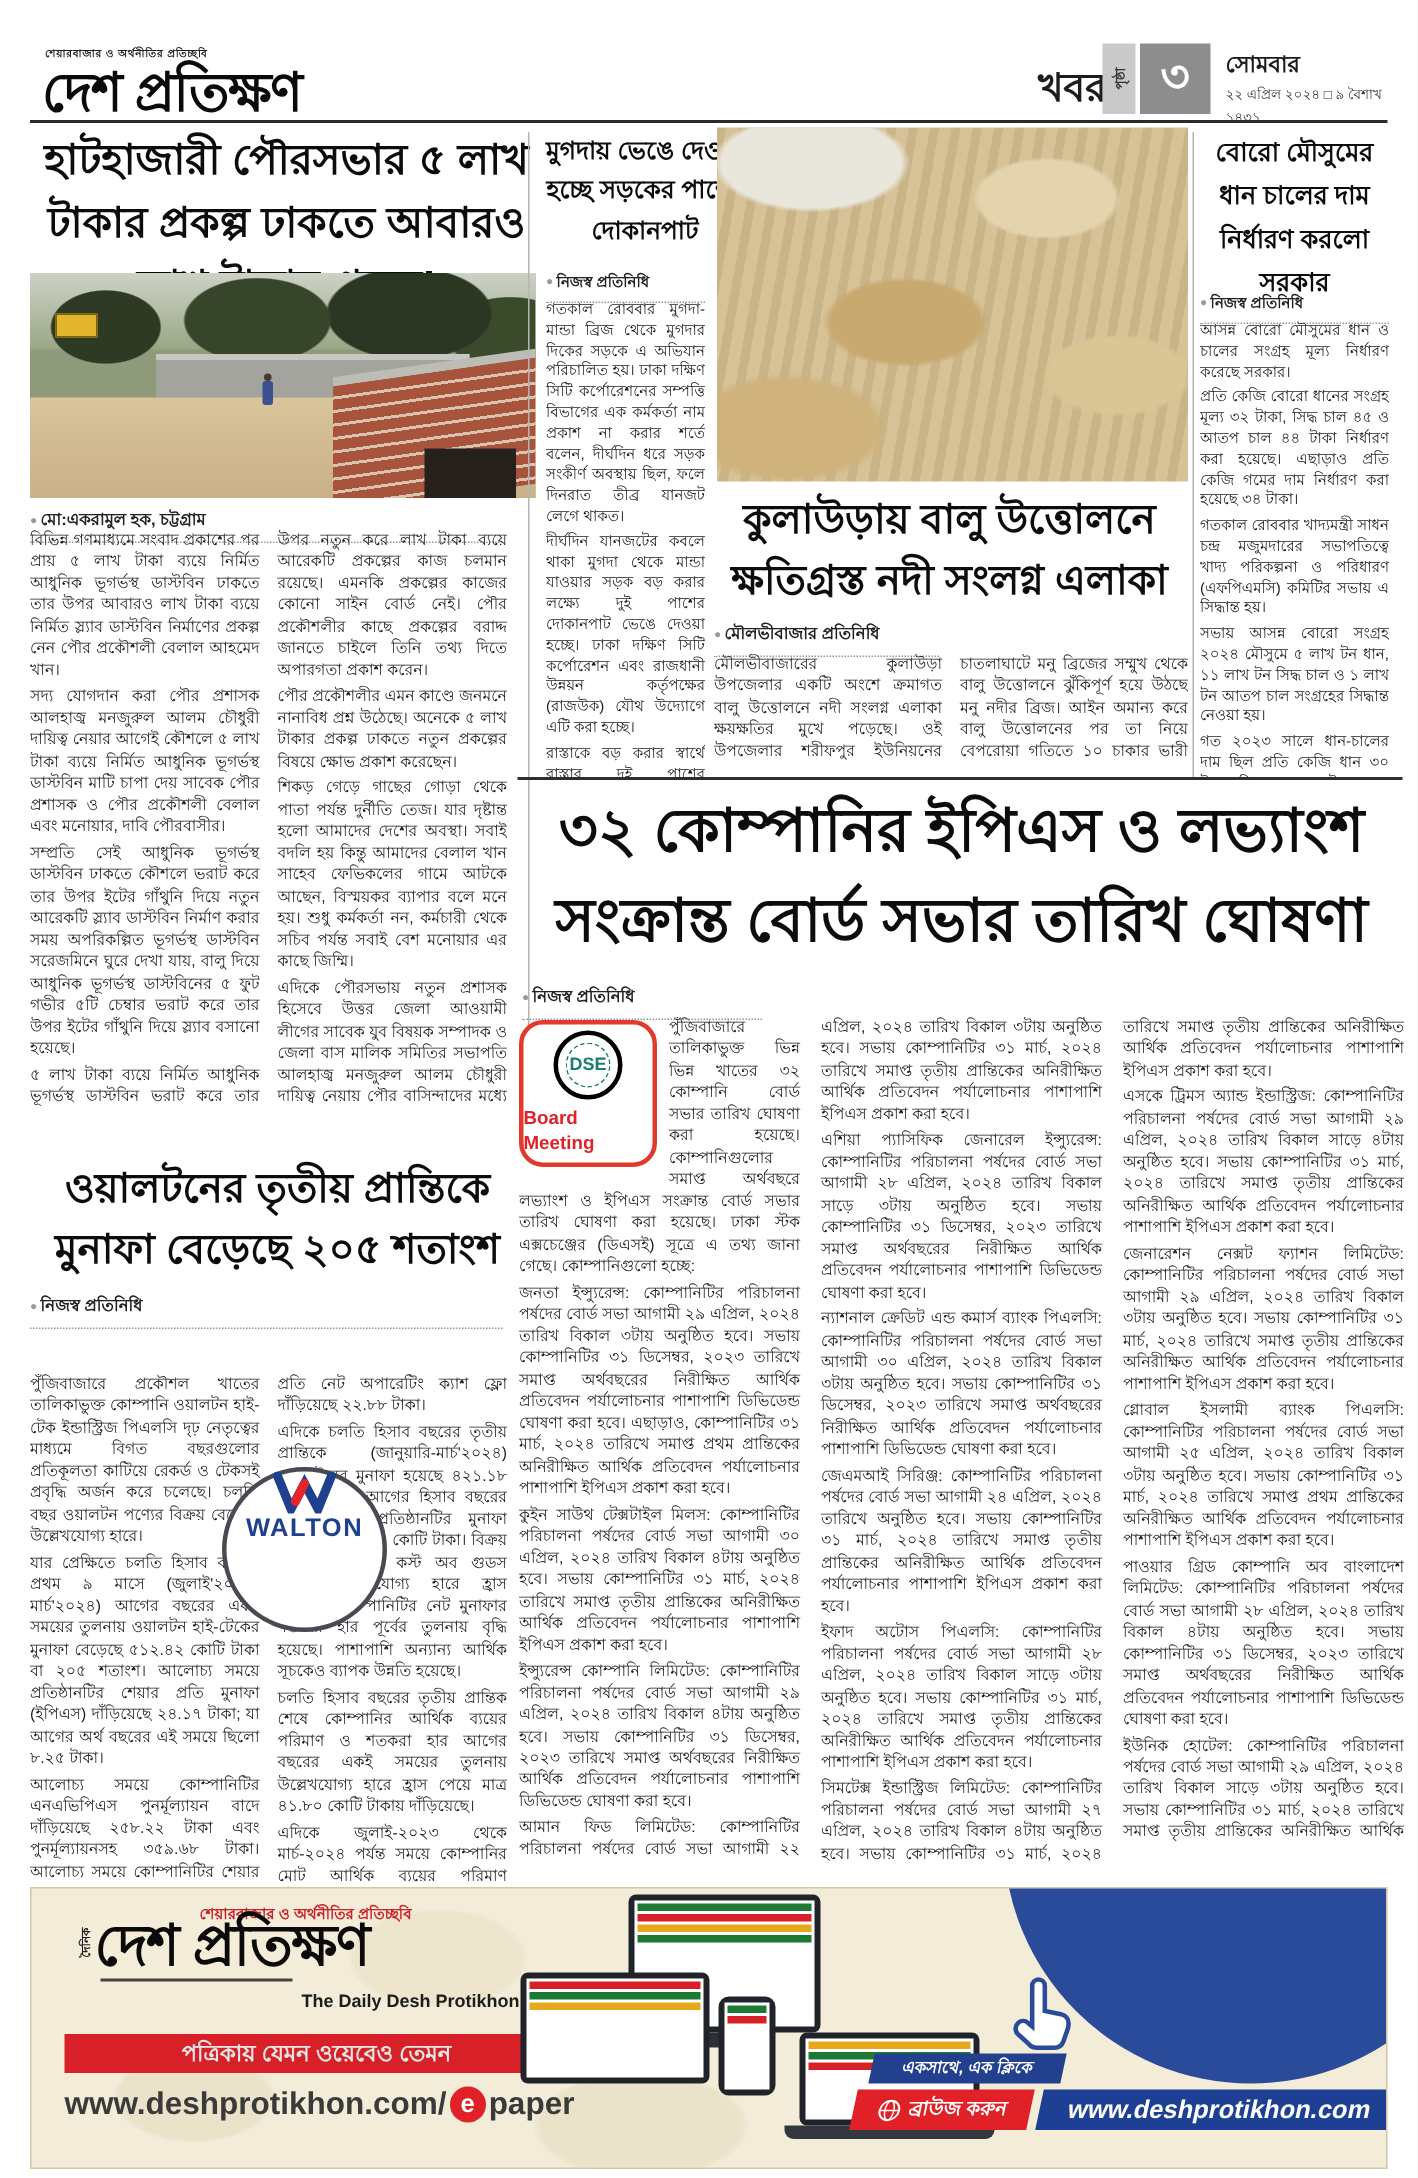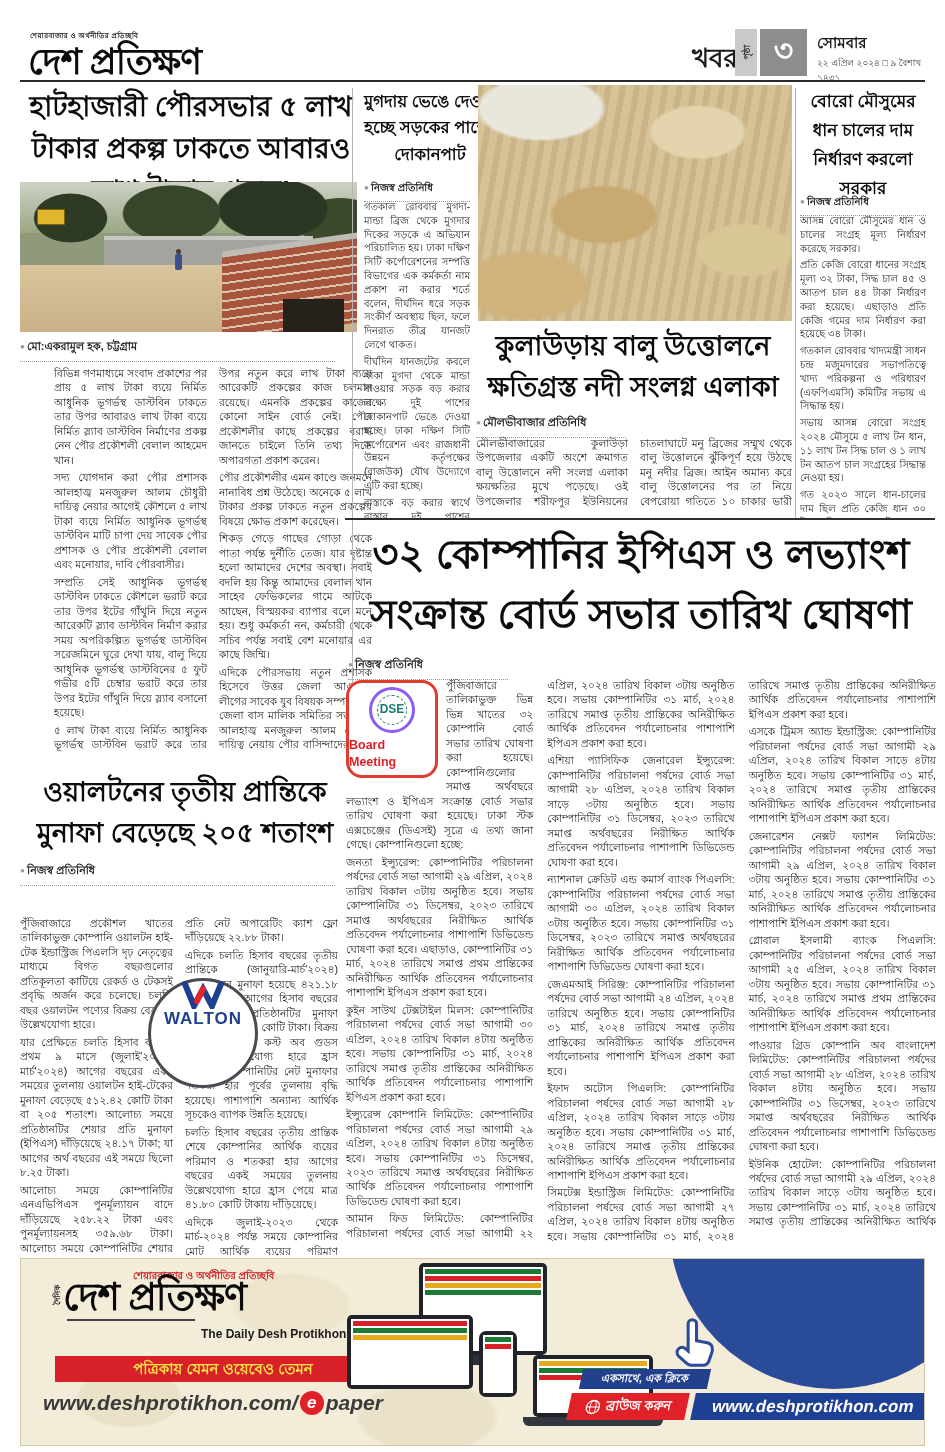--- a/index.html
+++ b/index.html
@@ -27,41 +27,41 @@
   .body{font-size:10.5px;line-height:1.38;text-align:justify;overflow:hidden;}
   .body p{margin:0 0 3px 0;}
   .cols2{column-count:2;column-gap:12px;}
   .cols3{column-count:3;column-gap:14px;}
   .vrule{width:1px;background:#b5b5b5;}
   .hrule{height:2px;background:#2e2e2e;}
   
   .a1-head{left:20px;top:86px;width:342px;height:94px;font-size:28px;}
   .a1-photo{left:20px;top:182px;width:337px;height:150px;overflow:hidden;background:#8e9a7a;}
   .a1-byline{left:20px;top:338px;width:315px;}
-  .a1-body{left:20px;top:366px;width:318px;height:392px;margin-left:34px;}
+  .a1-body{left:20px;top:353px;width:318px;height:392px;}
   .mg-head{left:362px;top:88px;width:136px;height:88px;font-size:16.5px;line-height:1.6;}
   .mg-byline{left:364px;top:180px;width:106px;font-size:10px;}
   .mg-body{left:364px;top:200px;width:106px;height:320px;font-size:10px;}
   .p2{left:478px;top:85px;width:314px;height:236px;overflow:hidden;background:#d6c296;}
   .ku-head{left:474px;top:326px;width:318px;height:86px;font-size:27px;}
   .ku-byline{left:476px;top:414px;width:150px;}
   .ku-body{left:476px;top:436px;width:316px;height:84px;}
   .bo-head{left:798px;top:88px;width:130px;height:100px;font-size:17px;line-height:1.7;}
   .bo-byline{left:800px;top:194px;width:126px;font-size:10px;}
   .bo-body{left:800px;top:214px;width:126px;height:306px;font-size:10px;}
   .vr1{left:352px;top:88px;height:658px;}
   .vr2{left:795px;top:88px;height:430px;}
   .board-rule{left:345px;top:518px;width:590px;}
   .bd-head{left:345px;top:524px;width:592px;height:126px;font-size:40px;}
   .bd-byline{left:348px;top:656px;width:160px;}
   .bd-body{left:346px;top:678px;width:590px;height:574px;}
   .board-logo{float:left;width:92px;height:98px;margin:2px 8px 4px 0;border:3px solid #e23b2e;
         border-radius:16px;background:#fff;display:flex;flex-direction:column;align-items:center;
         justify-content:center;gap:4px;}
-  .seal{width:46px;height:46px;border-radius:50%;border:3px solid #8b5cf6;display:flex;
+  .seal{width:46px;height:46px;border-radius:50%;border:3px solid #000000;display:flex;
         align-items:center;justify-content:center;}
   .seal-inner{width:30px;height:30px;border-radius:50%;border:1px dashed #1a7f6e;display:flex;
         align-items:center;justify-content:center;font-size:12px;color:#1a7f6e;font-weight:bold;}
   .board-logo-label{color:#e02127;font-weight:800;font-size:12.5px;}
   .wa-head{left:20px;top:772px;width:330px;height:86px;font-size:27px;}
   .wa-byline{left:20px;top:862px;width:315px;}
   .wa-body{left:20px;top:916px;width:318px;height:368px;}
   .walton-logo{left:148px;top:978px;width:110px;height:110px;border-radius:50%;background:#fff;
         border:3px solid #4a4a52;display:flex;flex-direction:column;align-items:center;
         z-index:3;}
@@ -94,23 +94,23 @@
       background:radial-gradient(90px 50px at 12% 75%,#e2d8ba 55%,transparent 60%),
                  radial-gradient(120px 60px at 45% 85%,#e2d8ba 55%,transparent 60%),
                  radial-gradient(100px 55px at 30% 25%,#e7ddc0 55%,transparent 60%);}
   .bn-tagline{left:112px;top:9px;color:#cc2128;font-size:10px;font-weight:bold;}
   .bn-dainik{left:30px;top:26px;font-size:8px;font-weight:bold;writing-mode:vertical-rl;transform:rotate(180deg);}
   .bn-title{left:42px;top:8px;font-size:38px;font-weight:800;color:#0a0a0a;letter-spacing:-1px;}
   .bn-subline{left:46px;top:60px;width:128px;height:2px;background:#444;}
   .bn-subtitle{left:180px;top:52px;font-size:12px;font-weight:bold;color:#1c1c1c;margin-top:16px;}
   .bn-blue-band{left:22px;top:68px;width:292px;height:26px;background:#1d3f94;color:#fff;
       display:flex;align-items:center;justify-content:center;font-size:16px;font-weight:bold;}
-  .bn-red-band{left:22px;top:97px;width:336px;height:26px;background:#d72027;color:#fde047;
-      display:flex;align-items:center;justify-content:center;font-size:15px;font-weight:bold;margin-left:12px;}
-  .bn-url{left:22px;top:132px;font-size:21px;font-weight:800;color:#3a3a3a;display:flex;align-items:center;gap:2px;font-style:italic;}
+  .bn-red-band{left:22px;top:97px;width:336px;height:26px;background:#d72027;color:#e5e5e5;
+      display:flex;align-items:center;justify-content:center;font-size:15px;font-weight:bold;}
+  .bn-url{left:22px;top:132px;font-size:21px;font-weight:800;color:#3a3a3a;display:flex;align-items:center;gap:2px;}
   .bn-url .ecirc{display:inline-flex;width:24px;height:24px;border-radius:50%;background:#e02127;color:#fff;
       align-items:center;justify-content:center;font-size:17px;font-weight:800;}
   .device{position:absolute;background:#20242a;border-radius:5px;}
   .device .scr{position:absolute;left:4px;top:4px;right:4px;bottom:4px;background:#fff;overflow:hidden;}
   .scr .bar{height:5px;background:#1d7a35;margin:2px 2px 0 2px;}
   .scr .bar.r{background:#d72027;}
   .scr .bar.y{background:#e8a81c;}
   .dv-monitor{left:398px;top:4px;width:128px;height:92px;}
   .dv-monitor::after{content:"";position:absolute;left:48px;top:92px;width:32px;height:10px;background:#2c3138;}
   .dv-tablet{left:326px;top:56px;width:126px;height:74px;}

